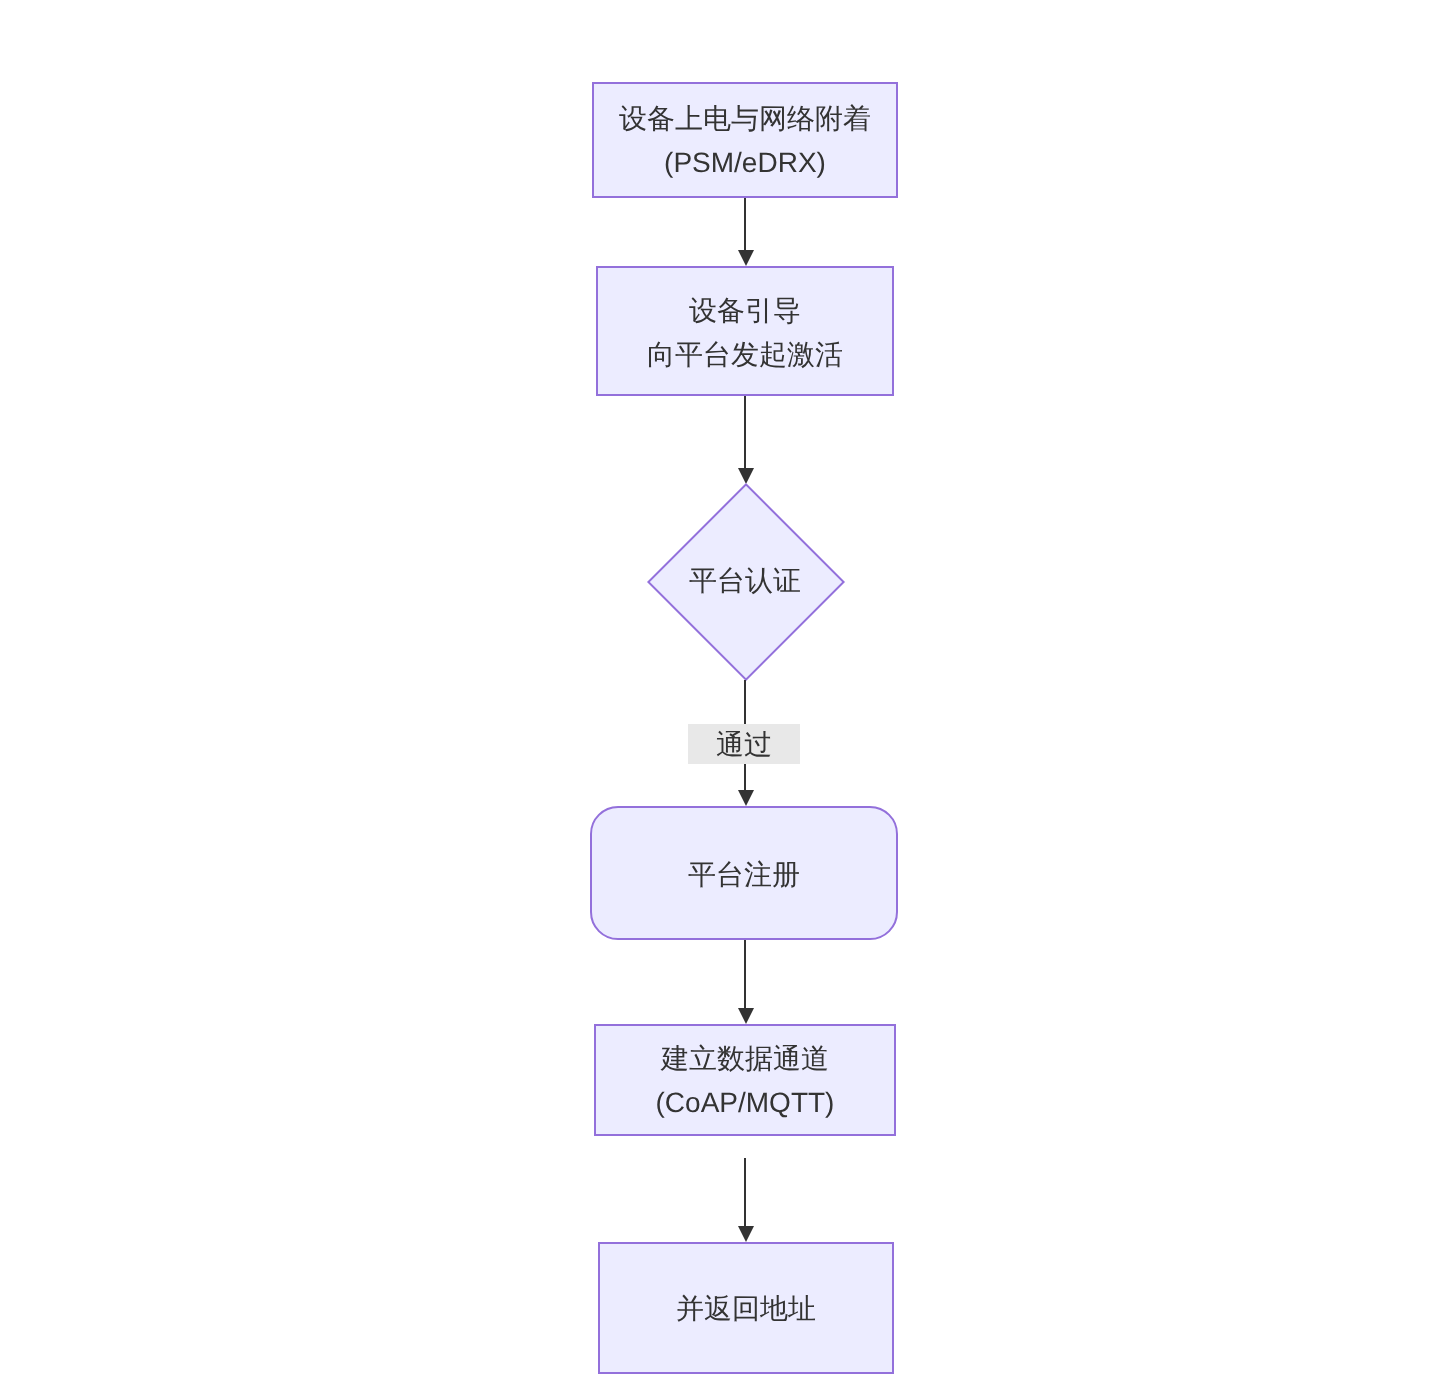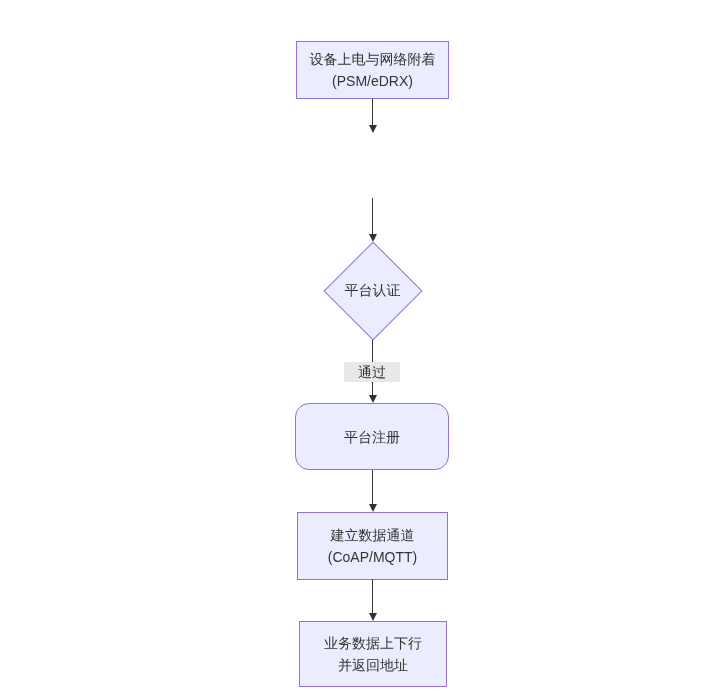--- a/index.html
+++ b/index.html
@@ -32,21 +32,21 @@
     justify-content: center;
     text-align: center;
     font-size: 14px;
     line-height: 22px;
     color: var(--text);
   }
   .nline:empty { display: none; }
   .n1 { left: 296px; top: 21px;  width: 153px; height: 58px; font-size: 12.5px; line-height: 21px; }
   .n2 { left: 298px; top: 113px; width: 149px; height: 65px; }
   .n4 { left: 295px; top: 383px; width: 154px; height: 67px; border-radius: 14px; }
-  .n5 { left: 297px; top: 492px; width: 151px; height: 68px; }
+  .n5 { left: 297px; top: 492px; width: 151px; height: 56px; }
   .n6 { left: 299px; top: 601px; width: 148px; height: 66px; }
 
   .diamond-wrap {
     position: absolute;
     left: 322px; top: 222px;
     width: 101px; height: 98px;
   }
   .diamond-shape {
     position: absolute;
     left: 50%; top: 50%;
@@ -109,20 +109,24 @@
 <div class="canvas">
 
   <div class="node rect n1">
     <div class="nline">设备上电与网络附着</div>
     <div class="nline">(PSM/eDRX)</div>
   </div>
 
   <div class="edge-line e1"></div>
   <div class="edge-arrow a1"></div>
 
+  <div class="node rect n2">
+    <div class="nline">设备引导</div>
+    <div class="nline">向平台发起激活</div>
+  </div>
 
   <div class="edge-line e2"></div>
   <div class="edge-arrow a2"></div>
 
   <div class="node diamond-wrap n3">
     <div class="diamond-shape"></div>
     <div class="diamond-label">平台认证</div>
   </div>
 
   <div class="edge-line e3"></div>
@@ -138,17 +142,16 @@
 
   <div class="node rect n5">
     <div class="nline">建立数据通道</div>
     <div class="nline">(CoAP/MQTT)</div>
   </div>
 
   <div class="edge-line e5"></div>
   <div class="edge-arrow a5"></div>
 
   <div class="node rect n6">
-    <div class="nline">业务数据上下行</div>
     <div class="nline">并返回地址</div>
   </div>
 
 </div>
 
 </body></html>

